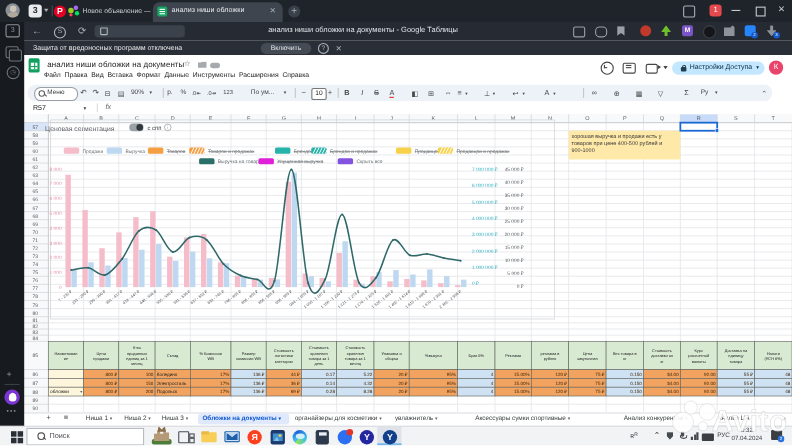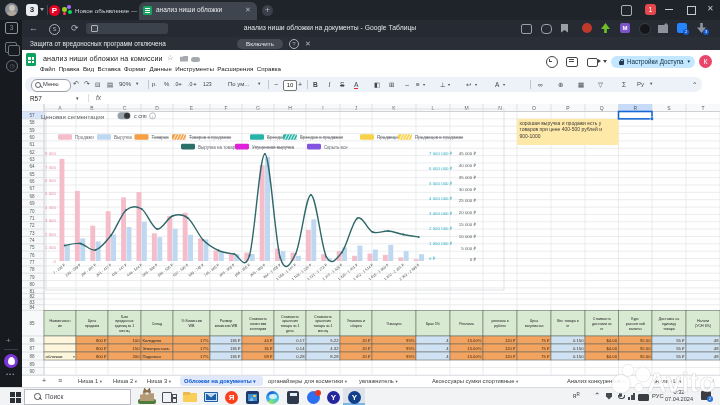--- a/index.html
+++ b/index.html
@@ -64,21 +64,21 @@
 <div class="abs" style="left:237px;top:38.5px;width:46px;height:10px;background:#444b55;border-radius:5px;color:#e4e6ea;font-size:6.2px;text-align:center;line-height:10px;">Включить</div>
 <div class="abs" style="left:289px;top:39px;width:8px;height:8px;border:1px solid #aeb4bc;border-radius:50%;color:#aeb4bc;font-size:6px;text-align:center;line-height:8.5px;">?</div>
 <div class="abs" style="left:305px;top:39.5px;font-size:7px;color:#aeb4bc;">✕</div>
 
 <div class="abs" style="left:0;top:50px;width:720px;height:54px;background:#ffffff;"></div>
 <div class="abs" style="left:26px;top:53px;width:10px;height:13px;background:#10a15f;border-radius:1.5px;">
   <div class="abs" style="left:2px;top:4px;width:6px;height:6px;background:#fff;"></div>
   <div class="abs" style="left:2px;top:6.5px;width:6px;height:1px;background:#10a15f;"></div>
   <div class="abs" style="left:4.5px;top:4px;width:1px;height:6px;background:#10a15f;"></div>
 </div>
-<div class="abs" style="left:43px;top:53.5px;font-size:7.2px;color:#202124;letter-spacing:0.1px;">анализ ниши обложки на комиссии</div>
+<div class="abs" style="left:43px;top:53.5px;font-size:7.2px;color:#202124;letter-spacing:0.1px;">анализ ниши обложки на документы</div>
 <div class="abs" style="left:167px;top:53.5px;font-size:7px;color:#5f6368;">☆</div>
 <div class="abs" style="left:180px;top:56px;width:8px;height:5.5px;background:#80868b;clip-path:polygon(0 15%,35% 15%,45% 0,100% 0,100% 100%,0 100%);opacity:.7;"></div>
 <div class="abs" style="left:191px;top:56.5px;width:9px;height:5px;border-radius:3px;background:#80868b;opacity:.7;"></div>
 <div class="abs" style="left:40px;top:64.8px;font-size:6.2px;color:#202124;">Файл&nbsp; Правка&nbsp; Вид&nbsp; Вставка&nbsp; Формат&nbsp; Данные&nbsp; Инструменты&nbsp; Расширения&nbsp; Справка</div>
 <div class="abs" style="left:546px;top:56px;width:10px;height:10px;border:1.2px solid #444746;border-radius:50%;"></div>
 <div class="abs" style="left:549px;top:58.5px;width:1.1px;height:3.5px;background:#444746;"></div>
 <div class="abs" style="left:549px;top:61px;width:3px;height:1.1px;background:#444746;"></div>
 <div class="abs" style="left:566px;top:56.5px;width:10px;height:8px;border:1.2px solid #444746;border-radius:2px;"></div>
 <div class="abs" style="left:568.5px;top:59px;width:5px;height:0.9px;background:#444746;"></div>
 <div class="abs" style="left:568.5px;top:61px;width:5px;height:0.9px;background:#444746;"></div>

